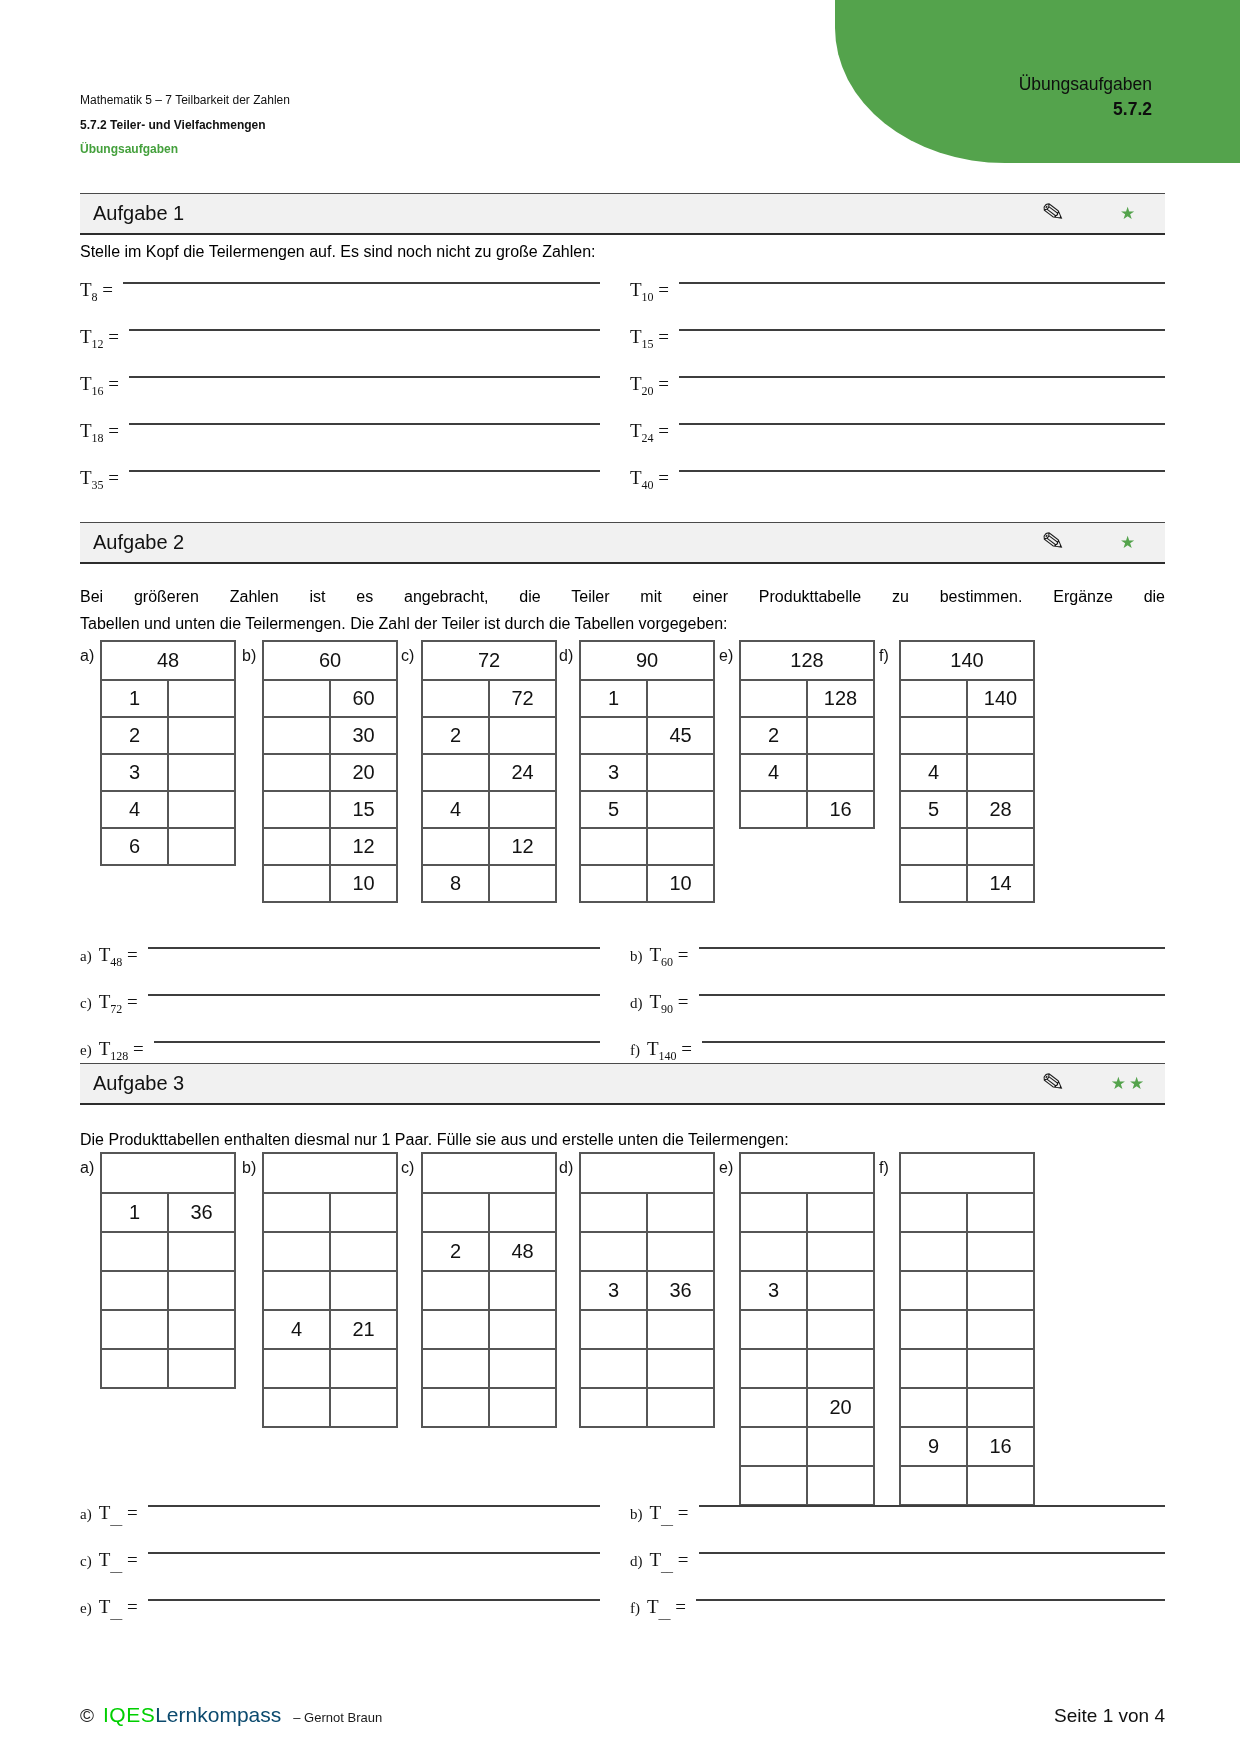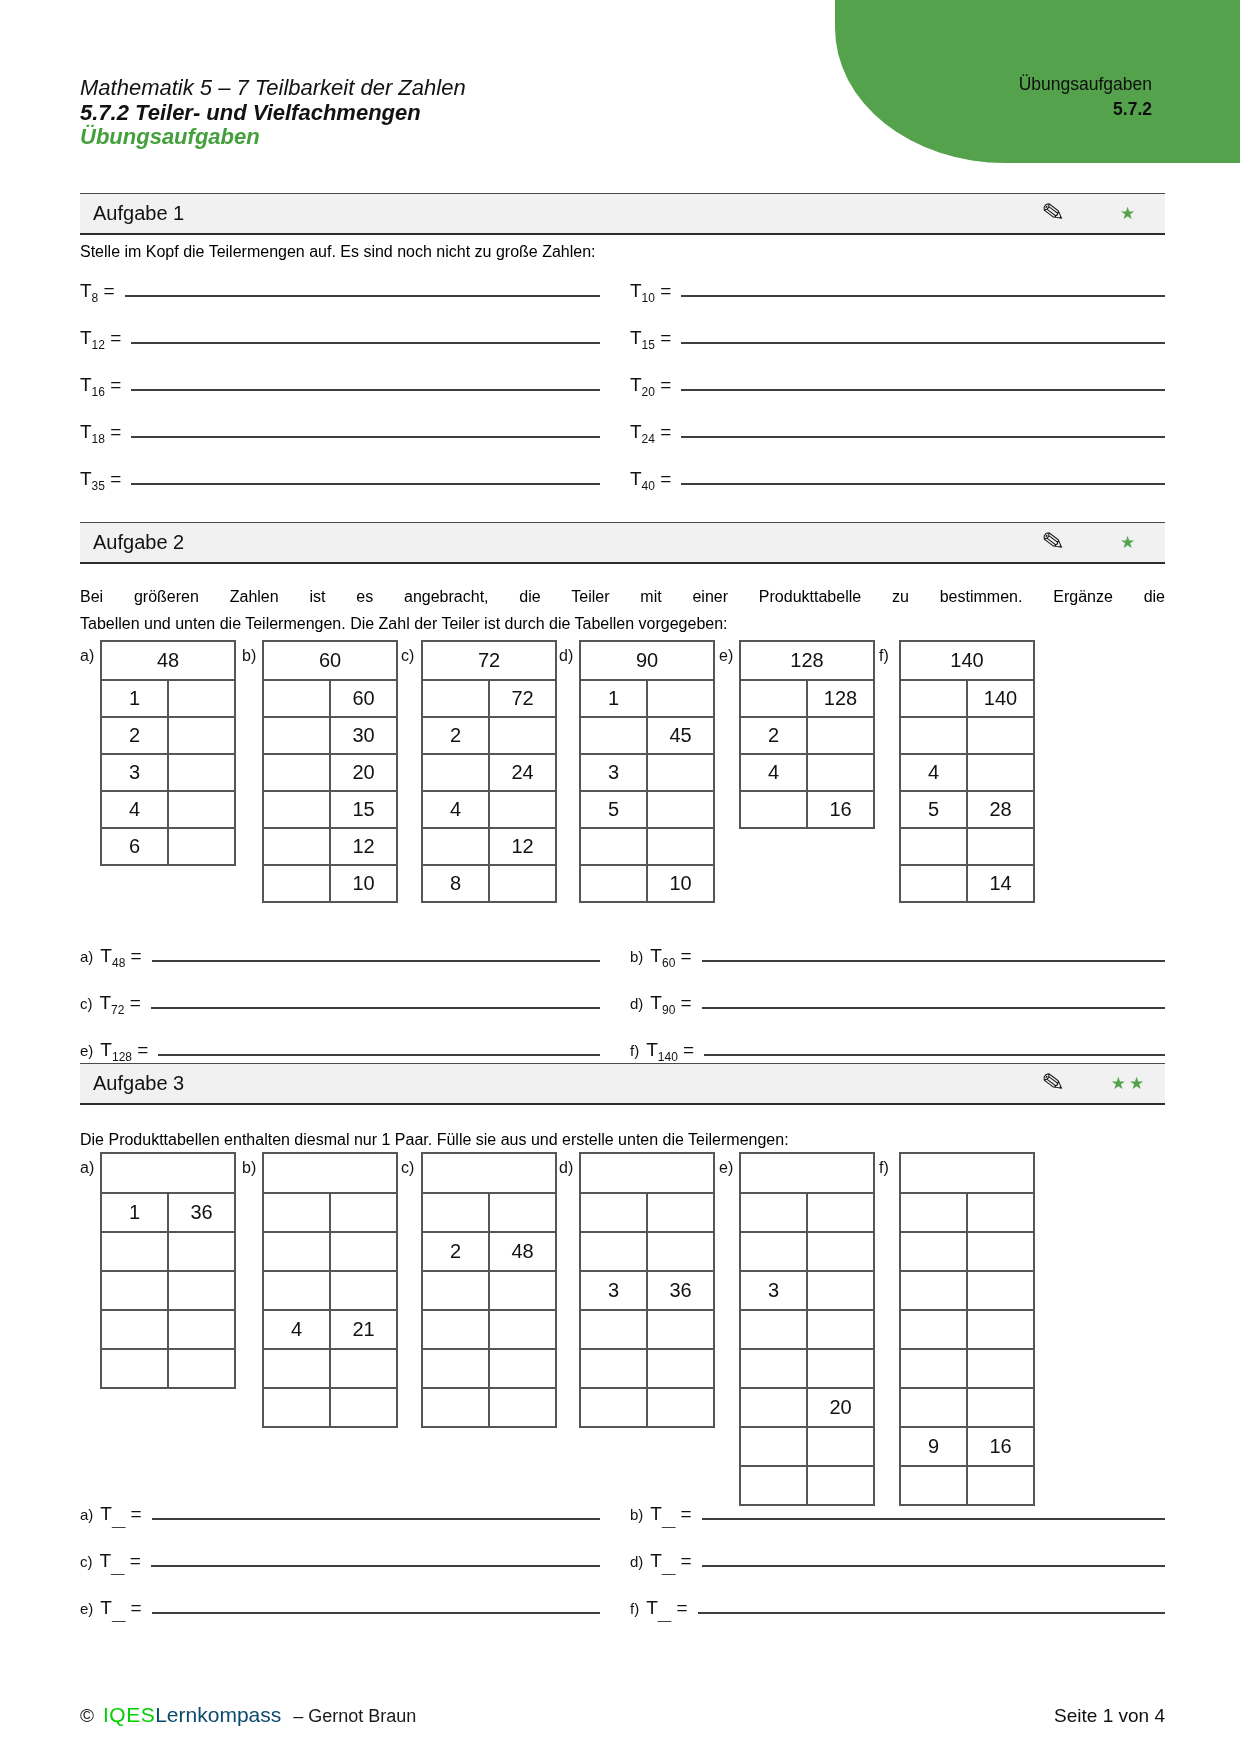--- a/index.html
+++ b/index.html
@@ -6,56 +6,56 @@
   .page{
     position:relative;width:1240px;height:1754px;margin:0 auto;background:#ffffff;
     font-family:"Liberation Sans",sans-serif;color:#121212;overflow:hidden;
   }
   
   .blob{position:absolute;top:0;right:0;width:405px;height:163px;background:#54a34c;
         border-bottom-left-radius:170px 135px;}
   .blob-text{position:absolute;top:72px;right:88px;text-align:right;font-size:17.5px;line-height:25px;color:#0e0e0e;}
   .blob-text .b2{font-weight:bold;}
   
-  .doc-header{position:absolute;left:80px;top:76px;font-size:22px;line-height:24.5px;font-style:italic;}
+  .doc-header{position:absolute;left:80px;top:88px;font-size:12px;line-height:24.5px;}
   .dh2{font-weight:bold;}
   .dh3{font-weight:bold;color:#44a03c;}
   
   .task-bar{position:absolute;left:80px;width:1085px;height:42px;background:#f1f1f1;
     border-top:1px solid #4a4a4a;border-bottom:2px solid #2d2d2d;box-sizing:border-box;
     display:flex;align-items:center;padding-left:13px;}
   .task-title{font-size:20px;}
   .bar-icons{margin-left:auto;display:flex;align-items:center;padding-right:10px;}
   .pencil{font-size:27px;line-height:1;color:#161616;transform:rotate(-8deg);}
   .stars{margin-left:38px;min-width:52px;text-align:center;color:#54a34c;font-size:17px;letter-spacing:3px;white-space:nowrap;}
   
   .instr{position:absolute;left:80px;width:1085px;font-size:16px;line-height:27px;color:#000000;}
   .just{text-align:justify;text-align-last:justify;}
   
   .agrid{position:absolute;left:80px;width:1085px;display:grid;
          grid-template-columns:520px 535px;column-gap:30px;grid-auto-rows:47px;}
-  .arow{display:flex;height:28px;align-items:center;}
+  .arow{display:flex;height:28px;align-items:flex-start;font-family:Liberation Serif, serif;}
   .alabel{align-self:flex-end;padding-bottom:5px;font-size:19px;white-space:nowrap;}
   .alabel .idx{font-size:15px;margin-right:7px;}
   .alabel sub{font-size:12px;}
   .uline{flex:1;margin-left:10px;border-bottom:2px solid #3e3e3e;}
   
   .tgroup{position:absolute;display:flex;}
   .tlabel{font-size:16px;width:20px;padding-top:7px;flex:0 0 20px;}
   .tgroup table{border-collapse:collapse;}
   .tgroup td{border:2px solid #565656;text-align:center;vertical-align:middle;
              font-size:20px;padding:0;width:65px;}
   .t2 tr td{height:35px;} .t2 tr.hd td{height:37px;}
   .t3 tr td{height:37px;} .t3 tr.hd td{height:38px;}
   
   .footer{position:absolute;left:80px;top:1689px;width:1085px;display:flex;align-items:baseline;}
   .f-copy{font-size:19px;margin-right:9px;color:#222;}
   .f-iqes{font-size:21px;color:#00cf00;letter-spacing:0.5px;margin-top:14px;}
   .f-brand{font-size:21px;color:#0c4a6e;}
-  .f-author{font-size:18px;margin-left:12px;color:#1a1a1a;}
+  .f-author{font-size:13px;margin-left:12px;color:#1a1a1a;}
   .f-page{margin-left:auto;font-size:19px;color:#111;}
 </style>
 </head>
 <body>
 
 <div class="page">
 
   <div class="blob"></div>
   <div class="blob-text">
     <div class="b1">Übungsaufgaben</div>

